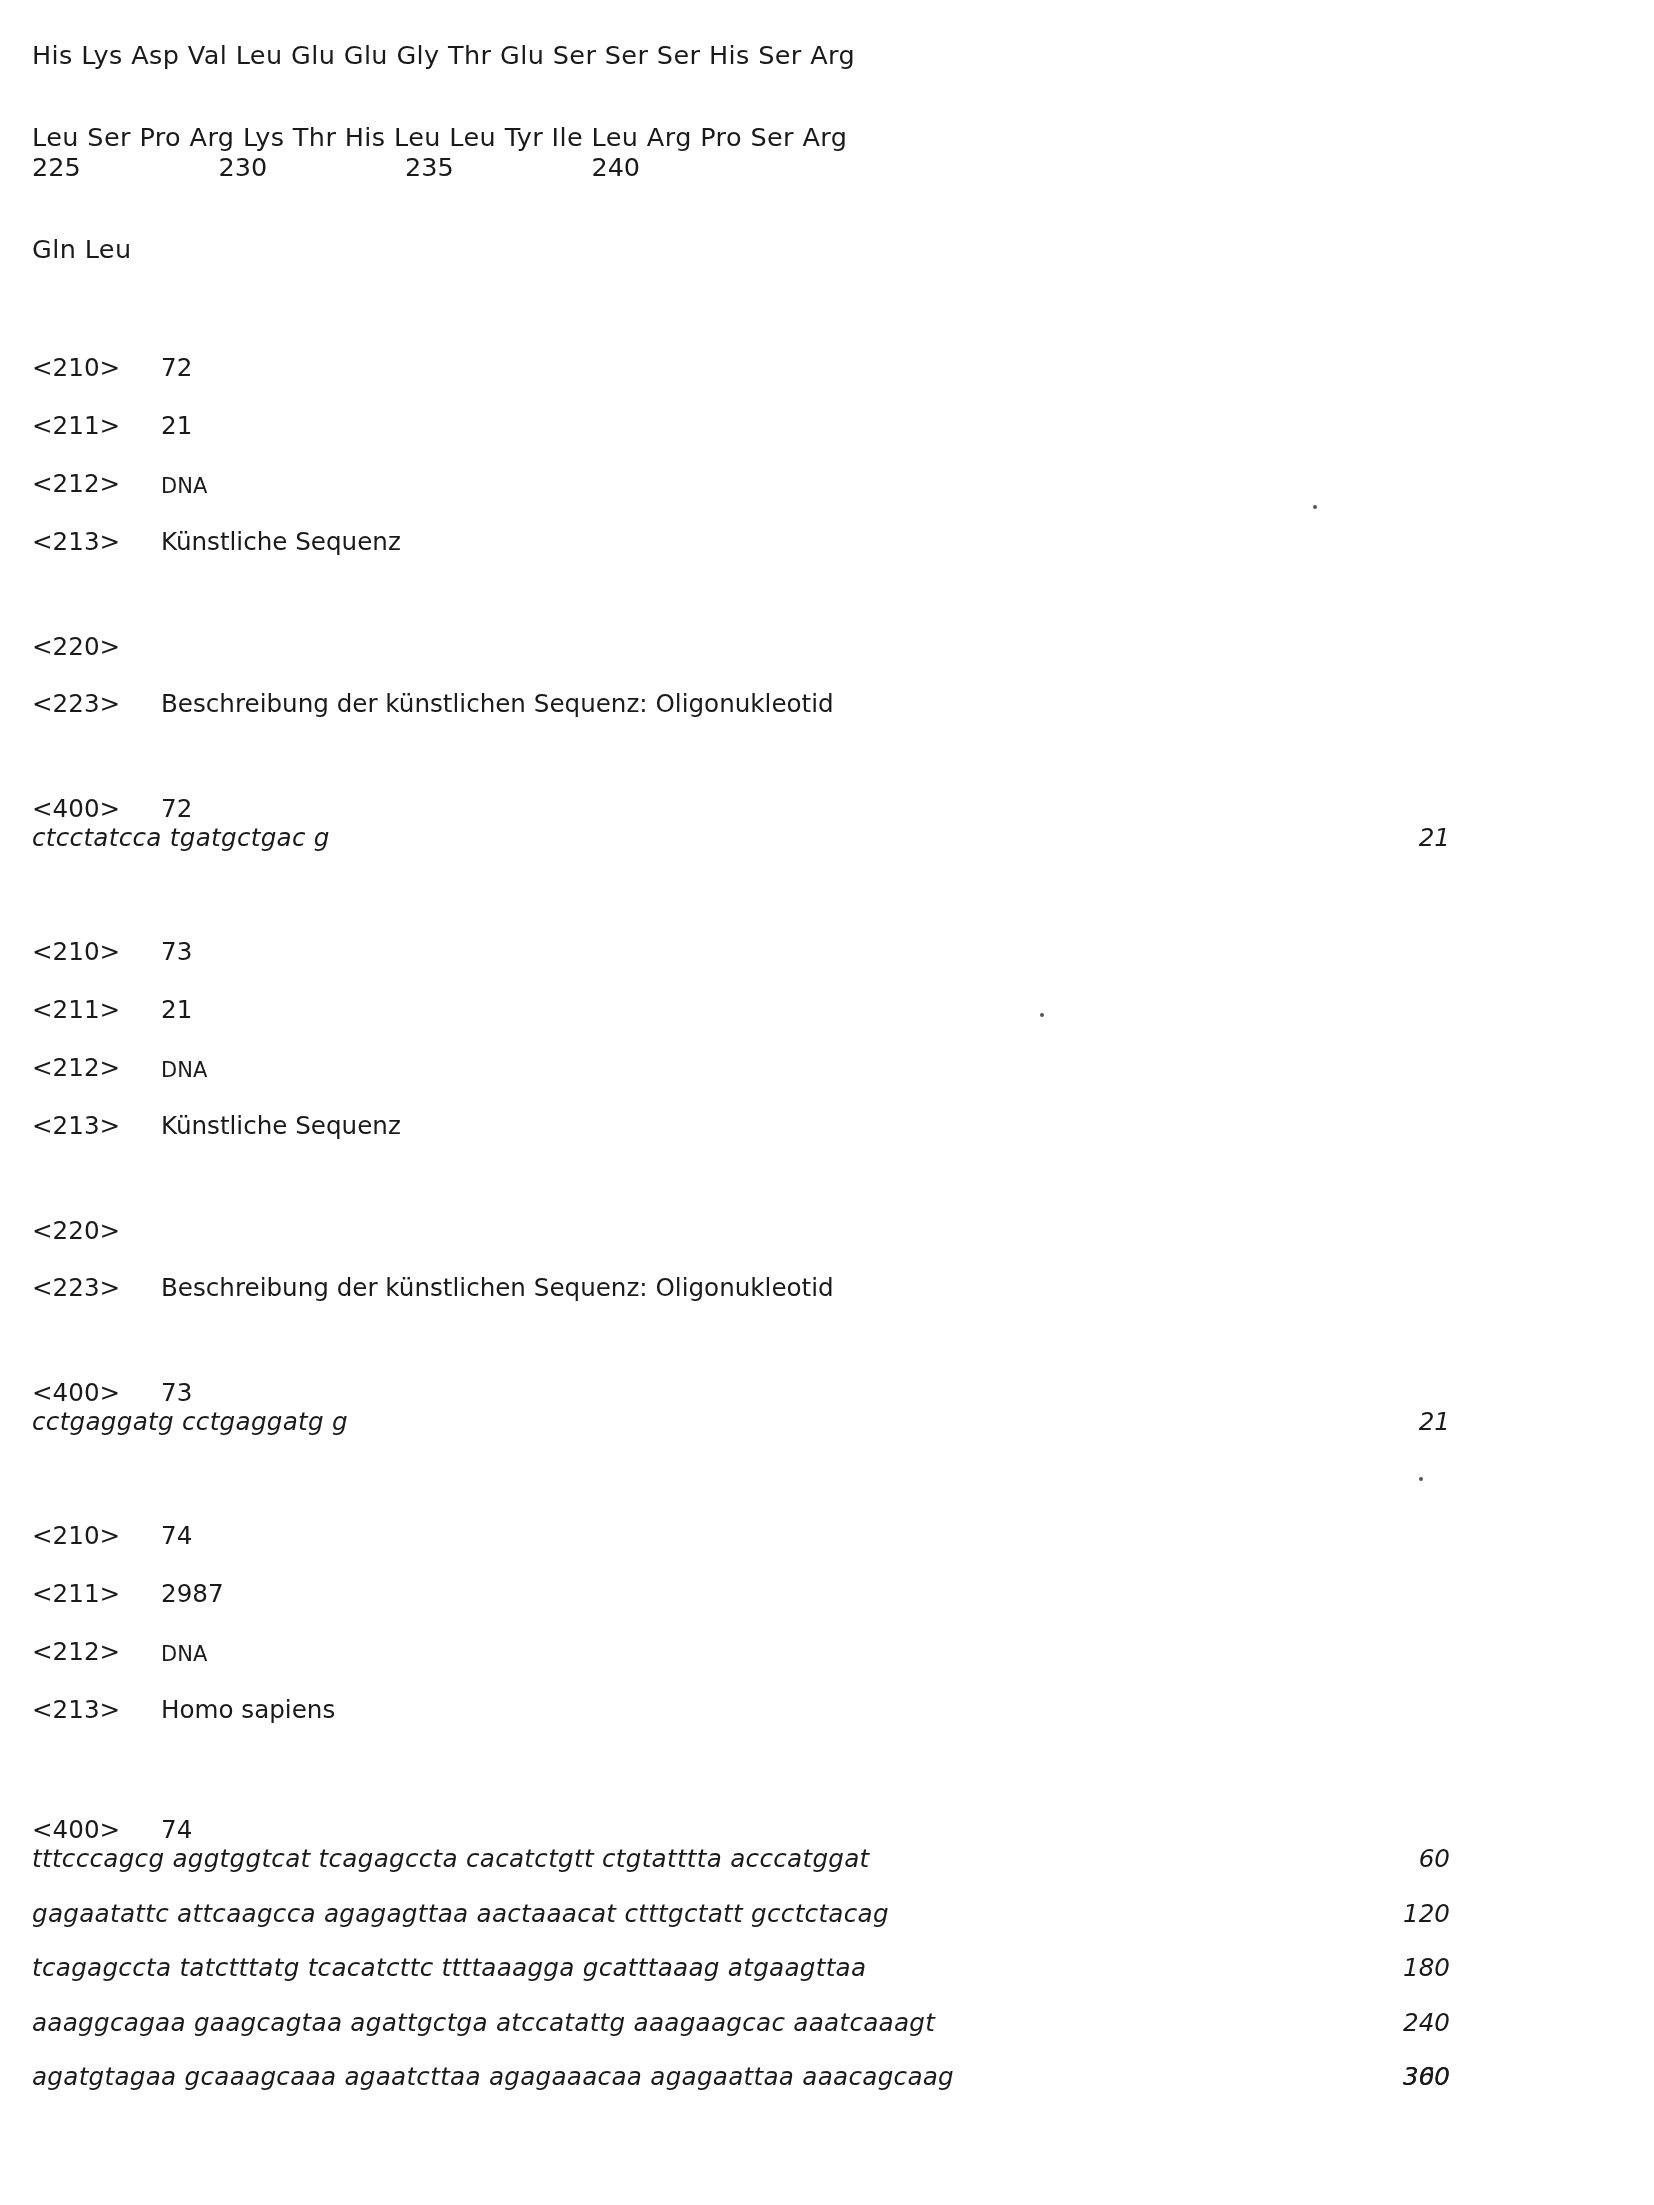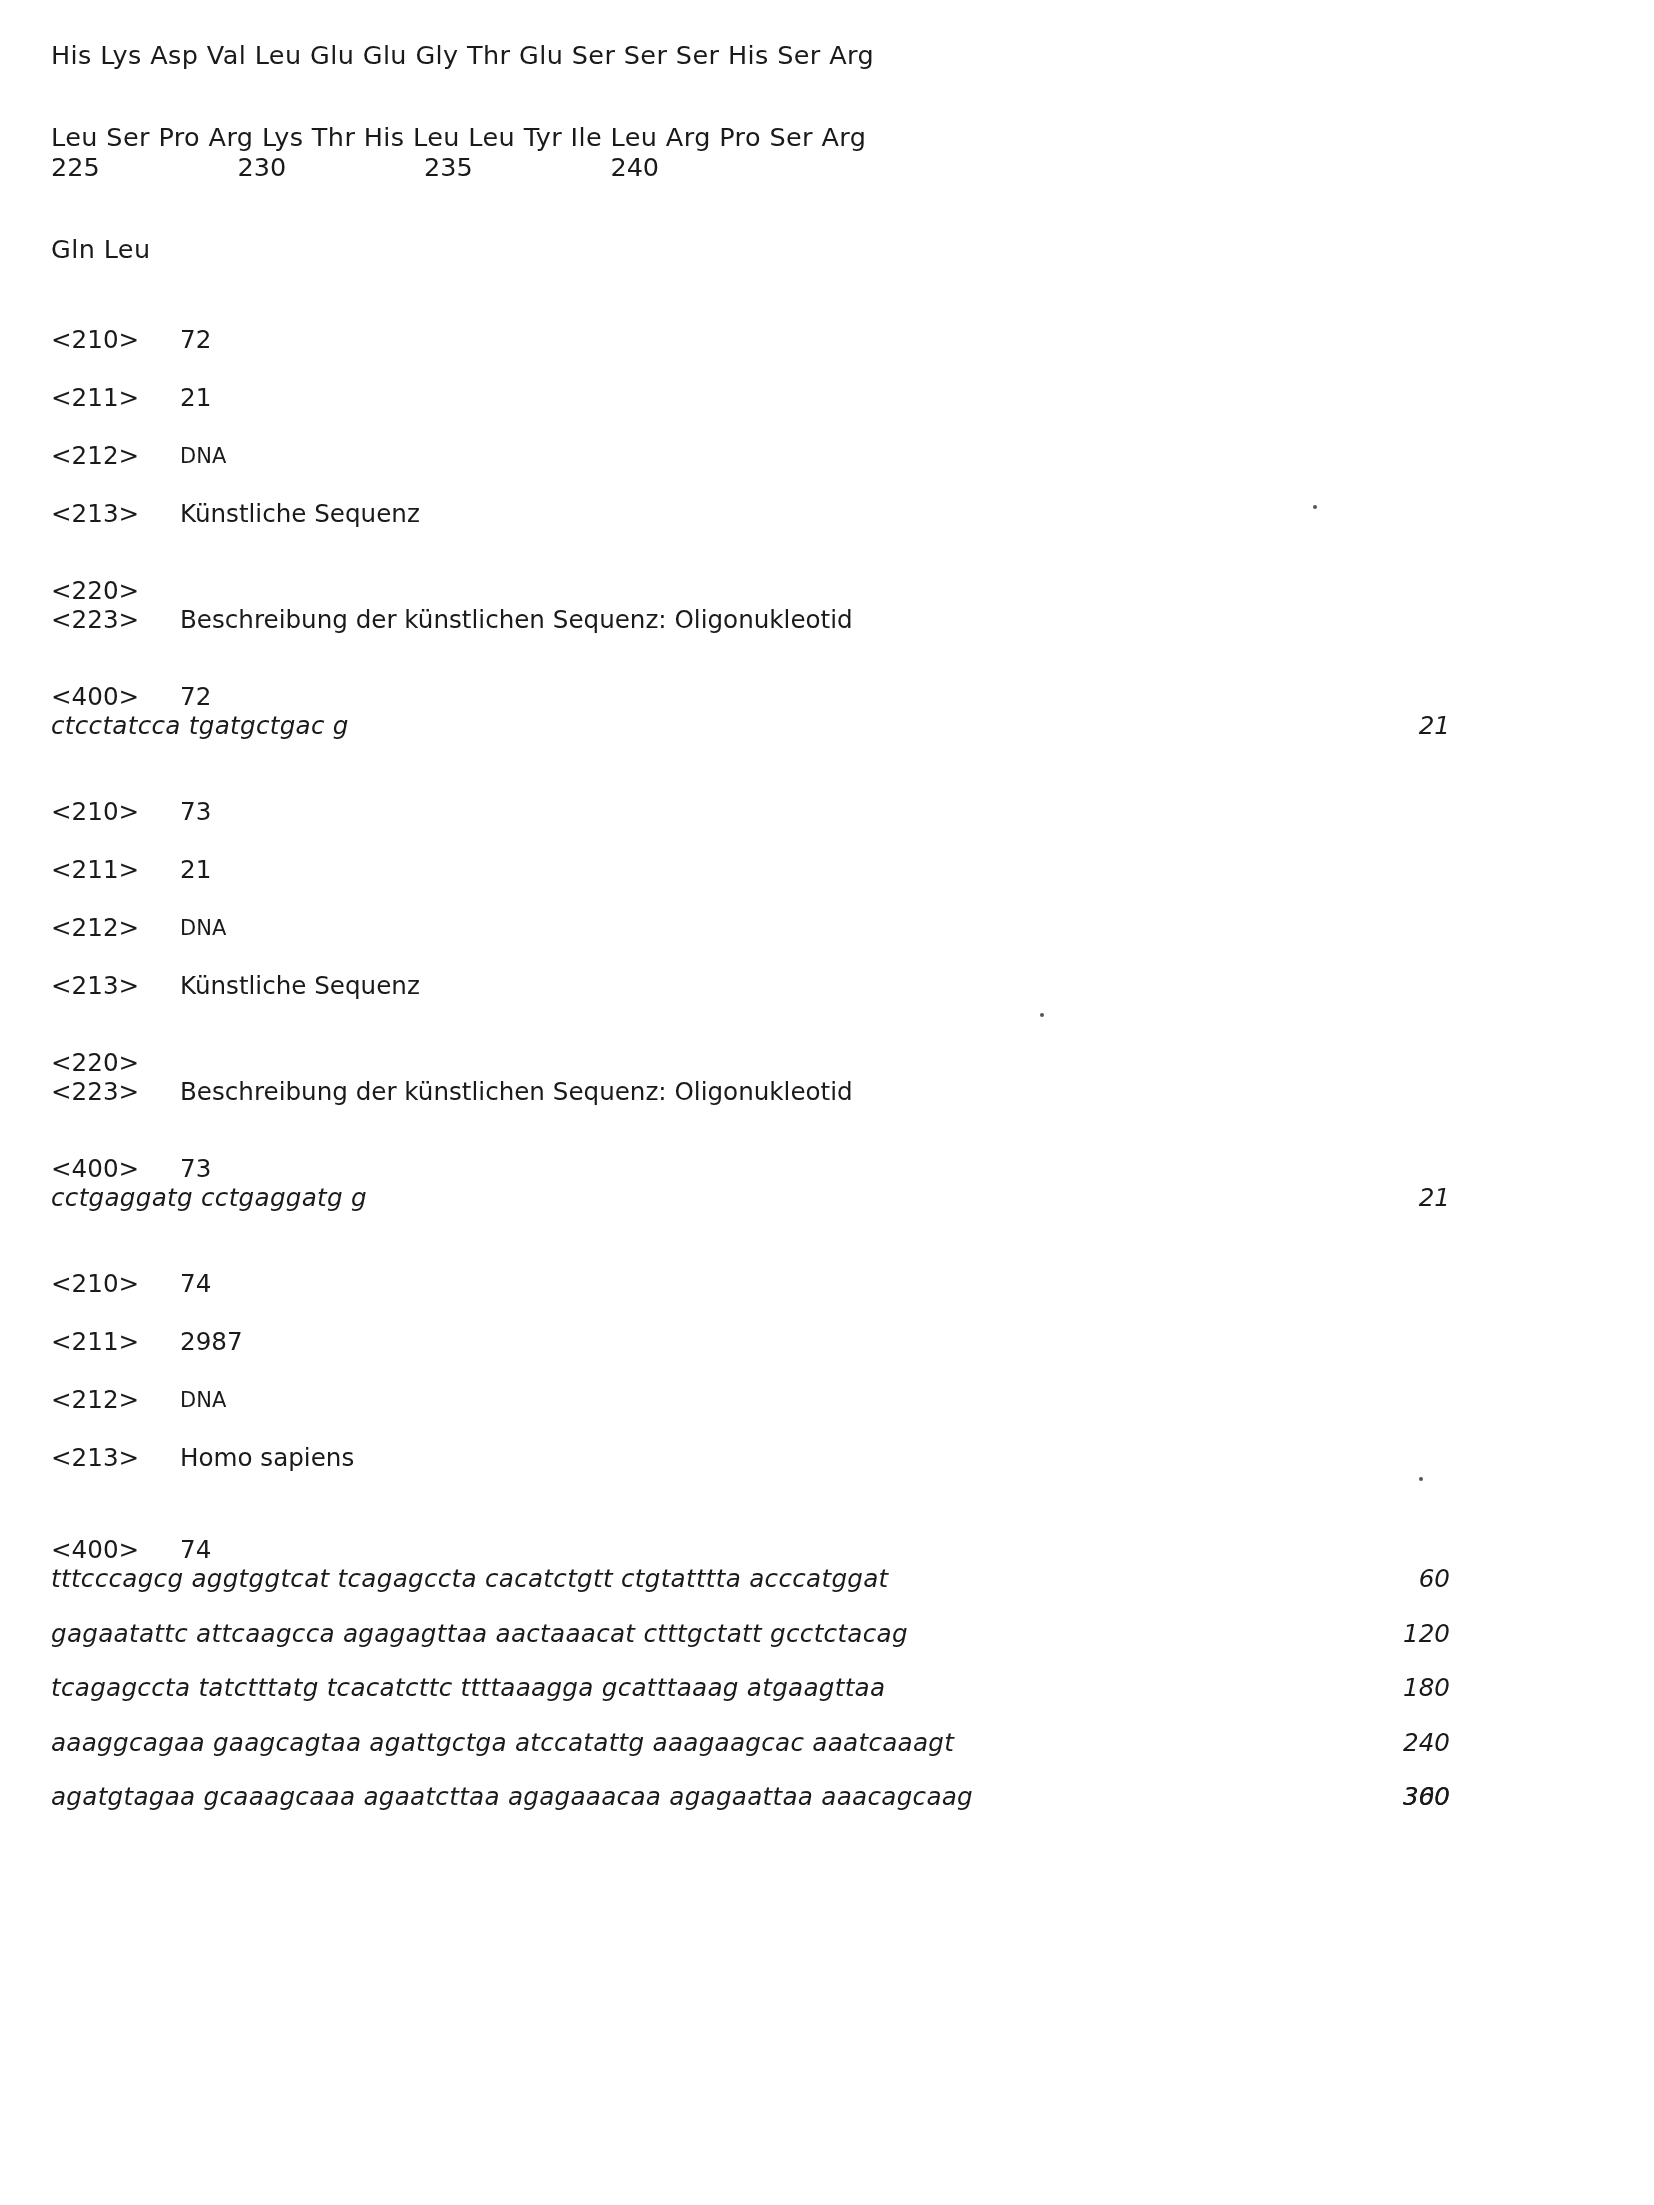--- a/index.html
+++ b/index.html
@@ -11,43 +11,44 @@
     width: 1654px;
     min-height: 2205px;
     font-family: "DejaVu Sans", sans-serif;
     color: #1a1a1a;
   }
   .page {
     position: relative;
     width: 1654px;
     min-height: 2205px;
     box-sizing: border-box;
-    padding: 41px 68px 0 51px;
+    padding: 41px 68px 0 32px;
   }
   
   .aa-row {
     font-size: 25.5px;
     letter-spacing: 0.4px;
     white-space: pre;
     line-height: 1.15;
     margin: 0;
   }
   .aa-nums {
     font-size: 25.5px;
     white-space: pre;
     line-height: 1.15;
     margin: 0 0 0 0;
   }
   .gap-lg { height: 53px; }
   .gap-md { height: 34px; }
   .gap-sm { height: 18.7px; }
   .field-row {
     display: flex;
-    align-items: center;
+    align-items: flex-end;
     margin-bottom: 29px;
+    margin-top: 28px;
   }
   .field-row.tight { margin-bottom: 0; }
   .field-tag {
     width: 129px;
     flex: 0 0 129px;
     font-size: 24.6px;
     white-space: pre;
   }
   .field-val {
     font-size: 24.6px;

